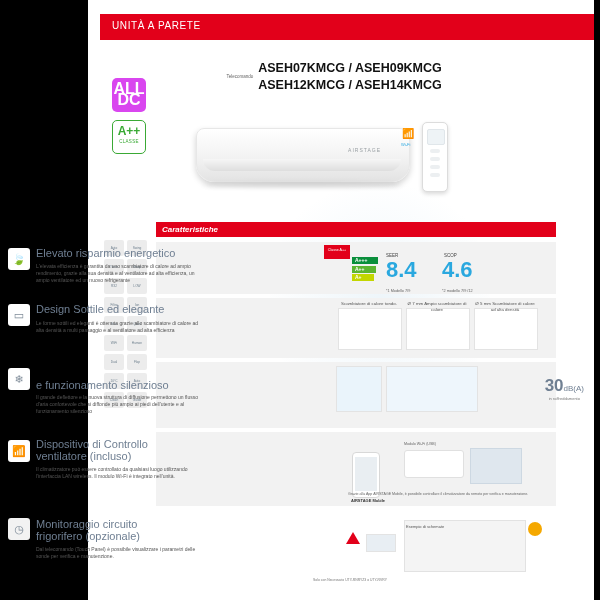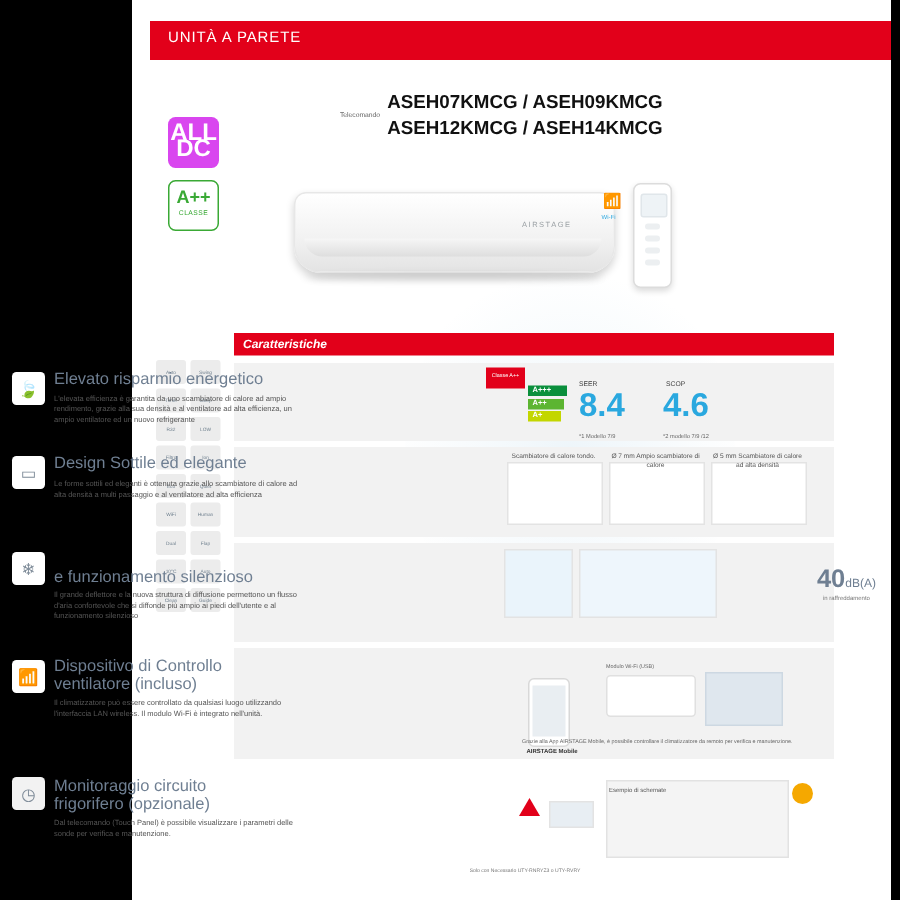--- a/index.html
+++ b/index.html
@@ -261,21 +261,21 @@
   <div class="cap" style="left:406px;top:301px">Ø 7 mm Ampio scambiatore di calore</div>
   <div class="cap" style="left:474px;top:301px">Ø 5 mm Scambiatore di calore ad alta densità</div>
 
   <div class="sec s3"></div>
   <div class="icon-sq" style="top:368px">❄</div>
   <div class="sec-title" style="top:379px">e funzionamento silenzioso</div>
   <div class="sec-body" style="top:394px">Il grande deflettore e la nuova struttura di diffusione permettono un flusso d'aria confortevole che si diffonde più ampio ai piedi dell'utente e al funzionamento silenzioso</div>
   <div class="diag-box" style="left:336px;top:366px;width:44px;height:44px;background:#eaf4fb"></div>
   <div class="diag-box" style="left:386px;top:366px;width:90px;height:44px;background:#eef6fc"></div>
   <div class="db-badge" style="right:16px;top:376px">
-    <span class="n">40</span><span class="u">dB(A)</span>
+    <span class="n">30</span><span class="u">dB(A)</span>
     <div class="s">in raffreddamento</div>
   </div>
 
   <div class="sec s4"></div>
   <div class="icon-sq" style="top:440px">📶</div>
   <div class="sec-title" style="top:438px">Dispositivo di Controllo</div>
   <div class="sec-title" style="top:450px">ventilatore (incluso)</div>
   <div class="sec-body" style="top:466px">Il climatizzatore può essere controllato da qualsiasi luogo utilizzando l'interfaccia LAN wireless. Il modulo Wi-Fi è integrato nell'unità.</div>
   <div class="phone">
       <div class="phone-scr"></div>

